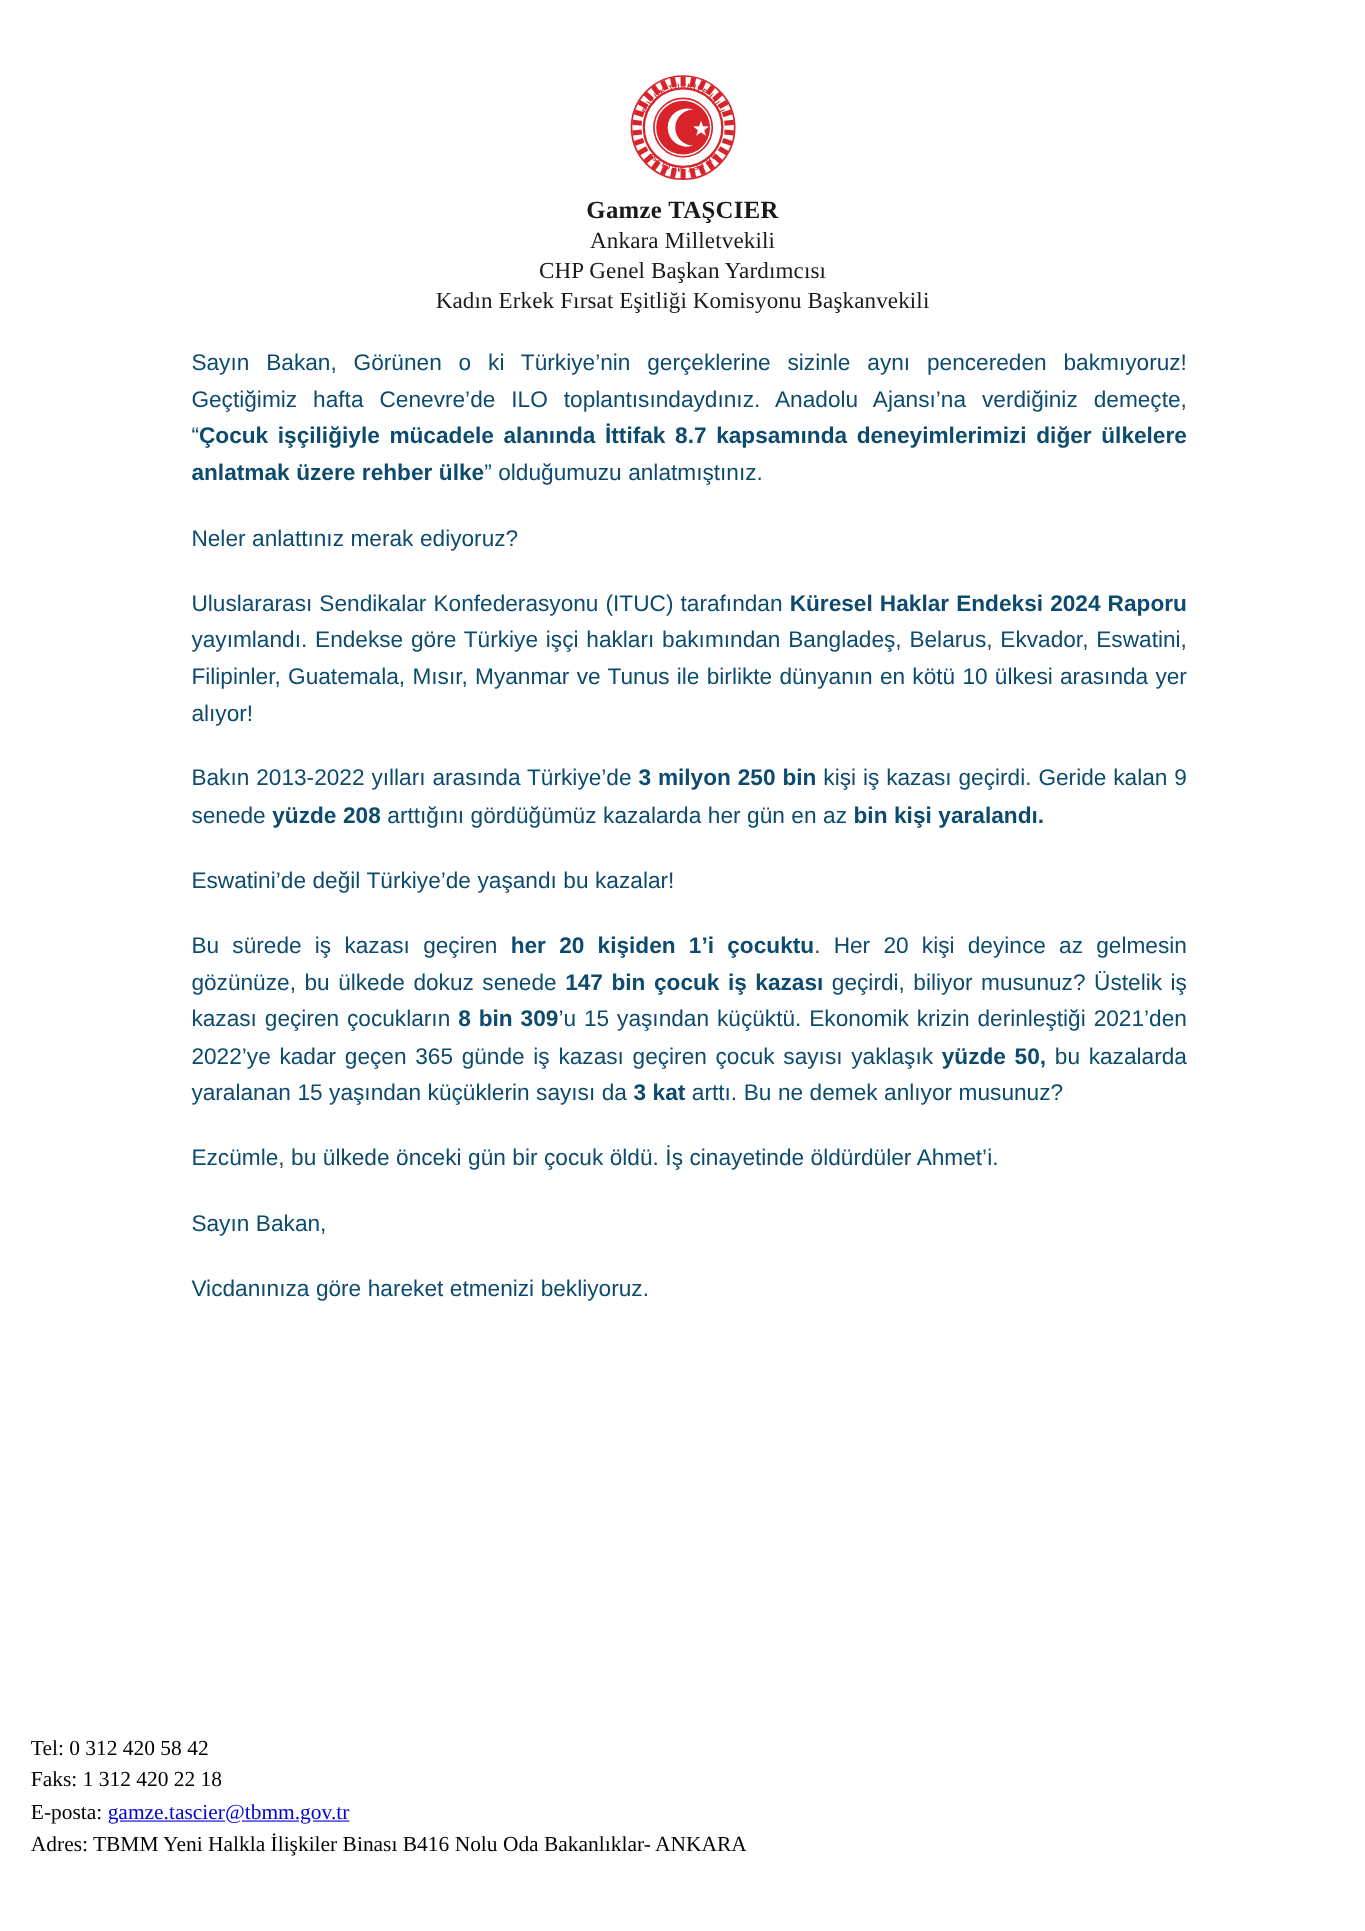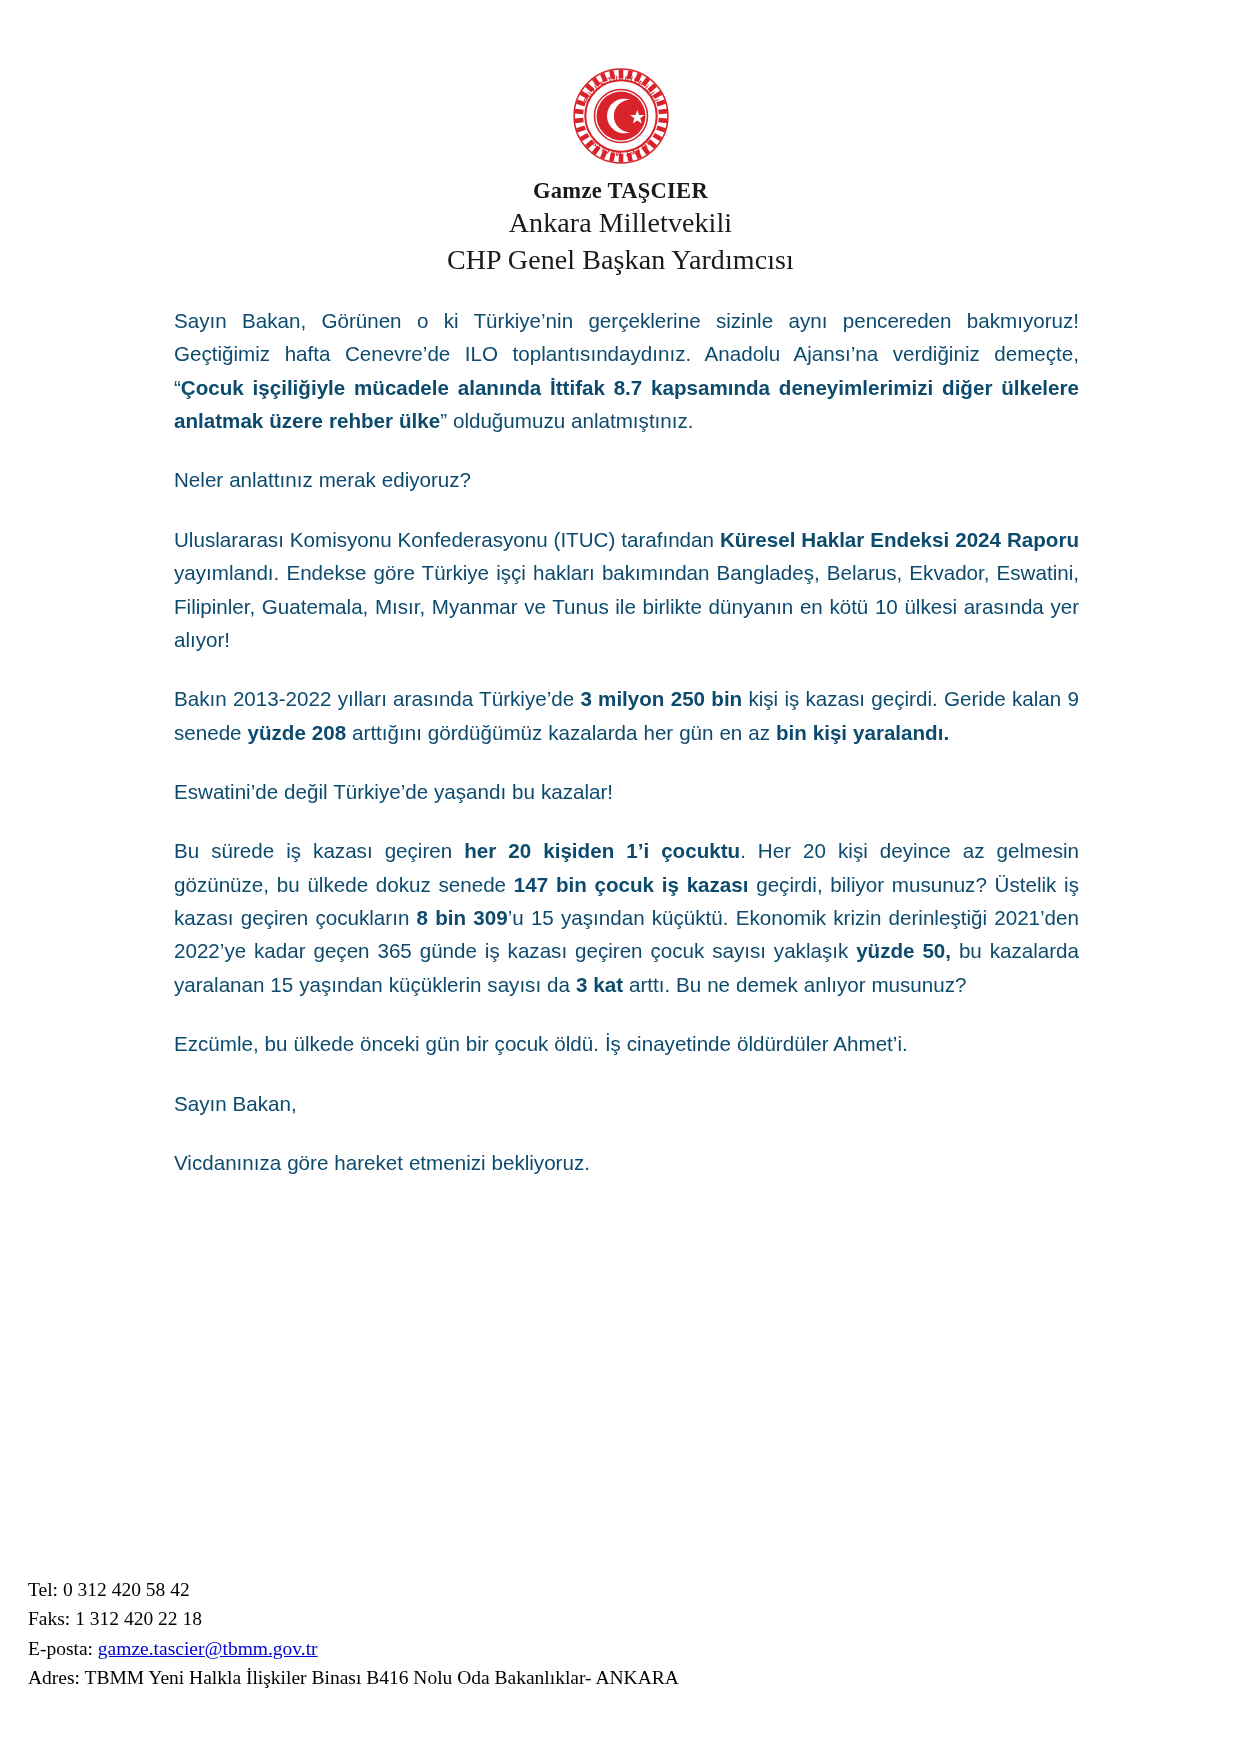--- a/index.html
+++ b/index.html
@@ -43,21 +43,21 @@
     display: block;
   }
 
   .header-lines {
     margin-top: 6px;
     font-family: "Liberation Serif", serif;
     color: #1a1a1a;
     line-height: 1.30;
   }
   .header-lines .hl {
-    font-size: 28px;
+    font-size: 21px;
     letter-spacing: 0.1px;
   }
   .header-lines .hl.name {
     font-weight: bold;
     font-size: 22.5px;
     letter-spacing: 0.3px;
     text-align: center;
   }
 
   
@@ -165,30 +165,31 @@
         <path d="M 118,68 a 34,34 0 1 0 0,64 a 27,27 0 1 1 0,-64 z" fill="#ffffff"></path>
 
         <polygon fill="#ffffff" points="132,88 135.6,97.8 146,98.1 137.8,104.6 140.7,114.6 132,108.6 123.3,114.6 126.2,104.6 118,98.1 128.4,97.8"></polygon>
       </svg>
     </div>
 
     <div class="header-lines">
       <div class="hl name">Gamze TAŞCIER</div>
       <div class="hl">Ankara Milletvekili</div>
       <div class="hl">CHP Genel Başkan Yardımcısı</div>
+      <div class="hl">Kadın Erkek Fırsat Eşitliği Komisyonu Başkanvekili</div>
     </div>
   </div>
 
   <div class="body-block">
 
     <p class="para"><span>Sayın Bakan, Görünen o ki Türkiye’nin gerçeklerine sizinle aynı pencereden bakmıyoruz! Geçtiğimiz hafta Cenevre’de ILO toplantısındaydınız. Anadolu Ajansı’na verdiğiniz demeçte, “</span><b>Çocuk işçiliğiyle mücadele alanında İttifak 8.7 kapsamında deneyimlerimizi diğer ülkelere anlatmak üzere rehber ülke</b><span>” olduğumuzu anlatmıştınız.</span></p>
 
     <p class="para">Neler anlattınız merak ediyoruz?</p>
 
-    <p class="para"><span>Uluslararası Komisyonu Konfederasyonu (ITUC) tarafından </span><b>Küresel Haklar Endeksi 2024 Raporu</b><span> yayımlandı. Endekse göre Türkiye işçi hakları bakımından Bangladeş, Belarus, Ekvador, Eswatini, Filipinler, Guatemala, Mısır, Myanmar ve Tunus ile birlikte dünyanın en kötü 10 ülkesi arasında yer alıyor!</span></p>
+    <p class="para"><span>Uluslararası Sendikalar Konfederasyonu (ITUC) tarafından </span><b>Küresel Haklar Endeksi 2024 Raporu</b><span> yayımlandı. Endekse göre Türkiye işçi hakları bakımından Bangladeş, Belarus, Ekvador, Eswatini, Filipinler, Guatemala, Mısır, Myanmar ve Tunus ile birlikte dünyanın en kötü 10 ülkesi arasında yer alıyor!</span></p>
 
     <p class="para"><span>Bakın 2013-2022 yılları arasında Türkiye’de </span><b>3 milyon 250 bin</b><span> kişi iş kazası geçirdi. Geride kalan 9 senede </span><b>yüzde 208</b><span> arttığını gördüğümüz kazalarda her gün en az </span><b>bin kişi yaralandı.</b></p>
 
     <p class="para">Eswatini’de değil Türkiye’de yaşandı bu kazalar!</p>
 
 
     <p class="para"><span>Bu sürede iş kazası geçiren </span><b>her 20 kişiden 1’i çocuktu</b><span>. Her 20 kişi deyince az gelmesin gözünüze, bu ülkede dokuz senede </span><b>147 bin çocuk iş kazası</b><span> geçirdi, biliyor musunuz? Üstelik iş kazası geçiren çocukların </span><b>8 bin 309</b><span>’u 15 yaşından küçüktü. Ekonomik krizin derinleştiği 2021’den 2022’ye kadar geçen 365 günde iş kazası geçiren çocuk sayısı yaklaşık </span><b>yüzde 50,</b><span>  bu kazalarda yaralanan 15 yaşından küçüklerin sayısı da </span><b>3 kat</b><span> arttı. Bu ne demek anlıyor musunuz?</span></p>
 
     <p class="para">Ezcümle, bu ülkede önceki gün bir çocuk öldü. İş cinayetinde öldürdüler Ahmet’i.</p>
 

